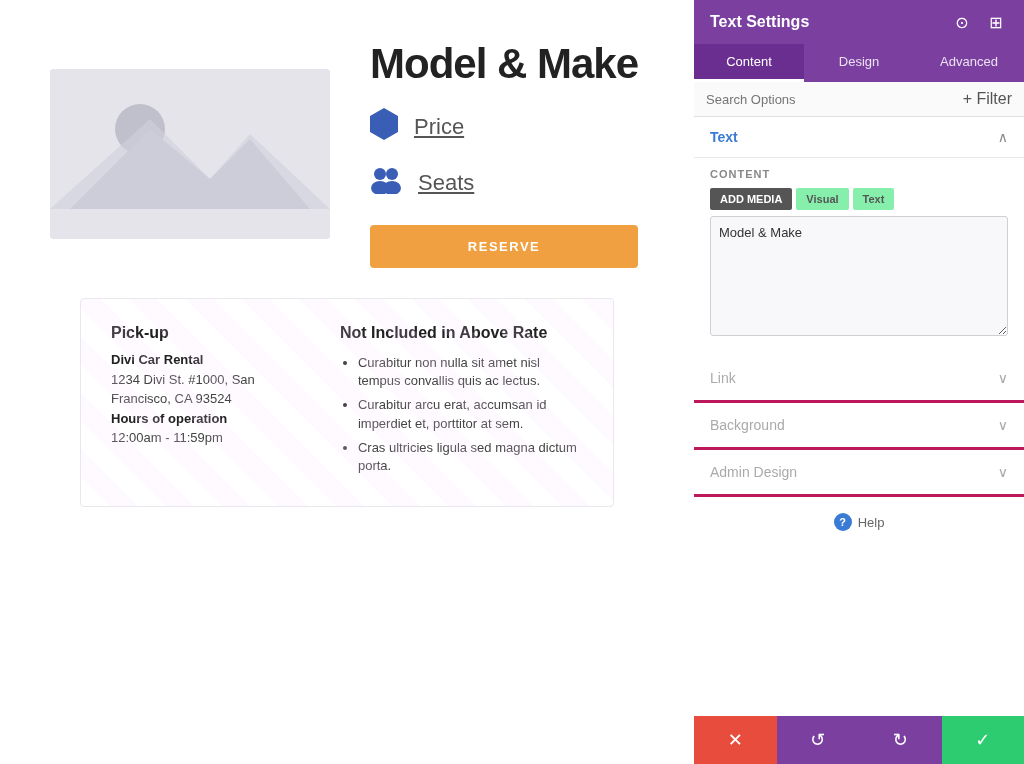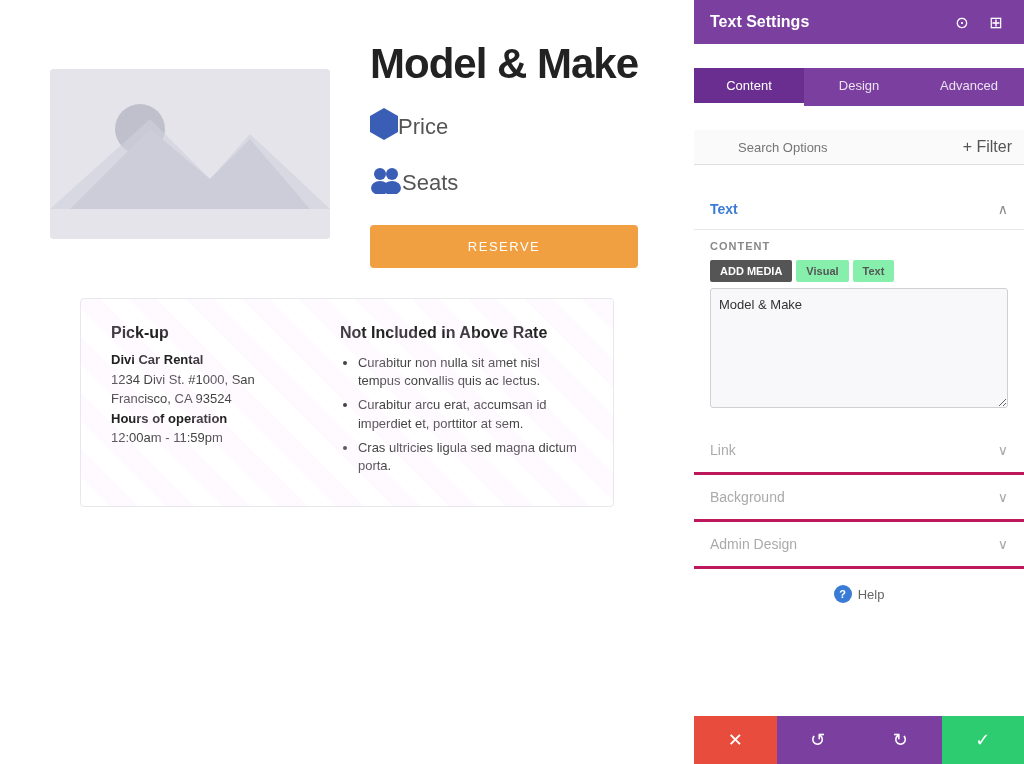--- a/index.html
+++ b/index.html
@@ -61,32 +61,33 @@
     .car-title {
       font-size: 42px;
       font-weight: 900;
       color: #222;
       letter-spacing: -1px;
     }
 
     .car-feature {
       display: flex;
       align-items: center;
-      gap: 0;
+      gap: 16px;
       font-size: 22px;
       color: #555;
+      text-decoration: underline;
     }
 
     .reserve-btn {
       background: #f0a040;
       color: #fff;
       border: none;
       padding: 14px 35px;
       font-size: 13px;
-      font-weight: 400;
+      font-weight: 700;
       letter-spacing: 1.5px;
       border-radius: 4px;
       cursor: pointer;
       margin-top: 5px;
     }
 
     .pickup-section {
       background: #fff;
       border: 1px solid #e8e8ec;
       border-radius: 4px;
@@ -148,21 +149,20 @@
       line-height: 1.4;
     }
 
     
     .settings-panel {
       width: 330px;
       background: #fff;
       display: flex;
       flex-direction: column;
       box-shadow: -2px 0 10px rgba(0,0,0,0.1);
-      gap: 24px;
     }
 
     .panel-header {
       background: #7b3fa0;
       color: #fff;
       padding: 10px 16px;
       display: flex;
       align-items: center;
       justify-content: space-between;
     }
@@ -218,21 +218,20 @@
       background: #fafafa;
     }
 
     .panel-search-input {
       flex: 1;
       border: none;
       outline: none;
       background: transparent;
       font-size: 13px;
       color: #8b5cf6;
-      margin-left: 32px;
     }
 
     .filter-btn {
       font-size: 16px;
       color: #555;
       cursor: pointer;
       white-space: nowrap;
     }
 
     .panel-body {

